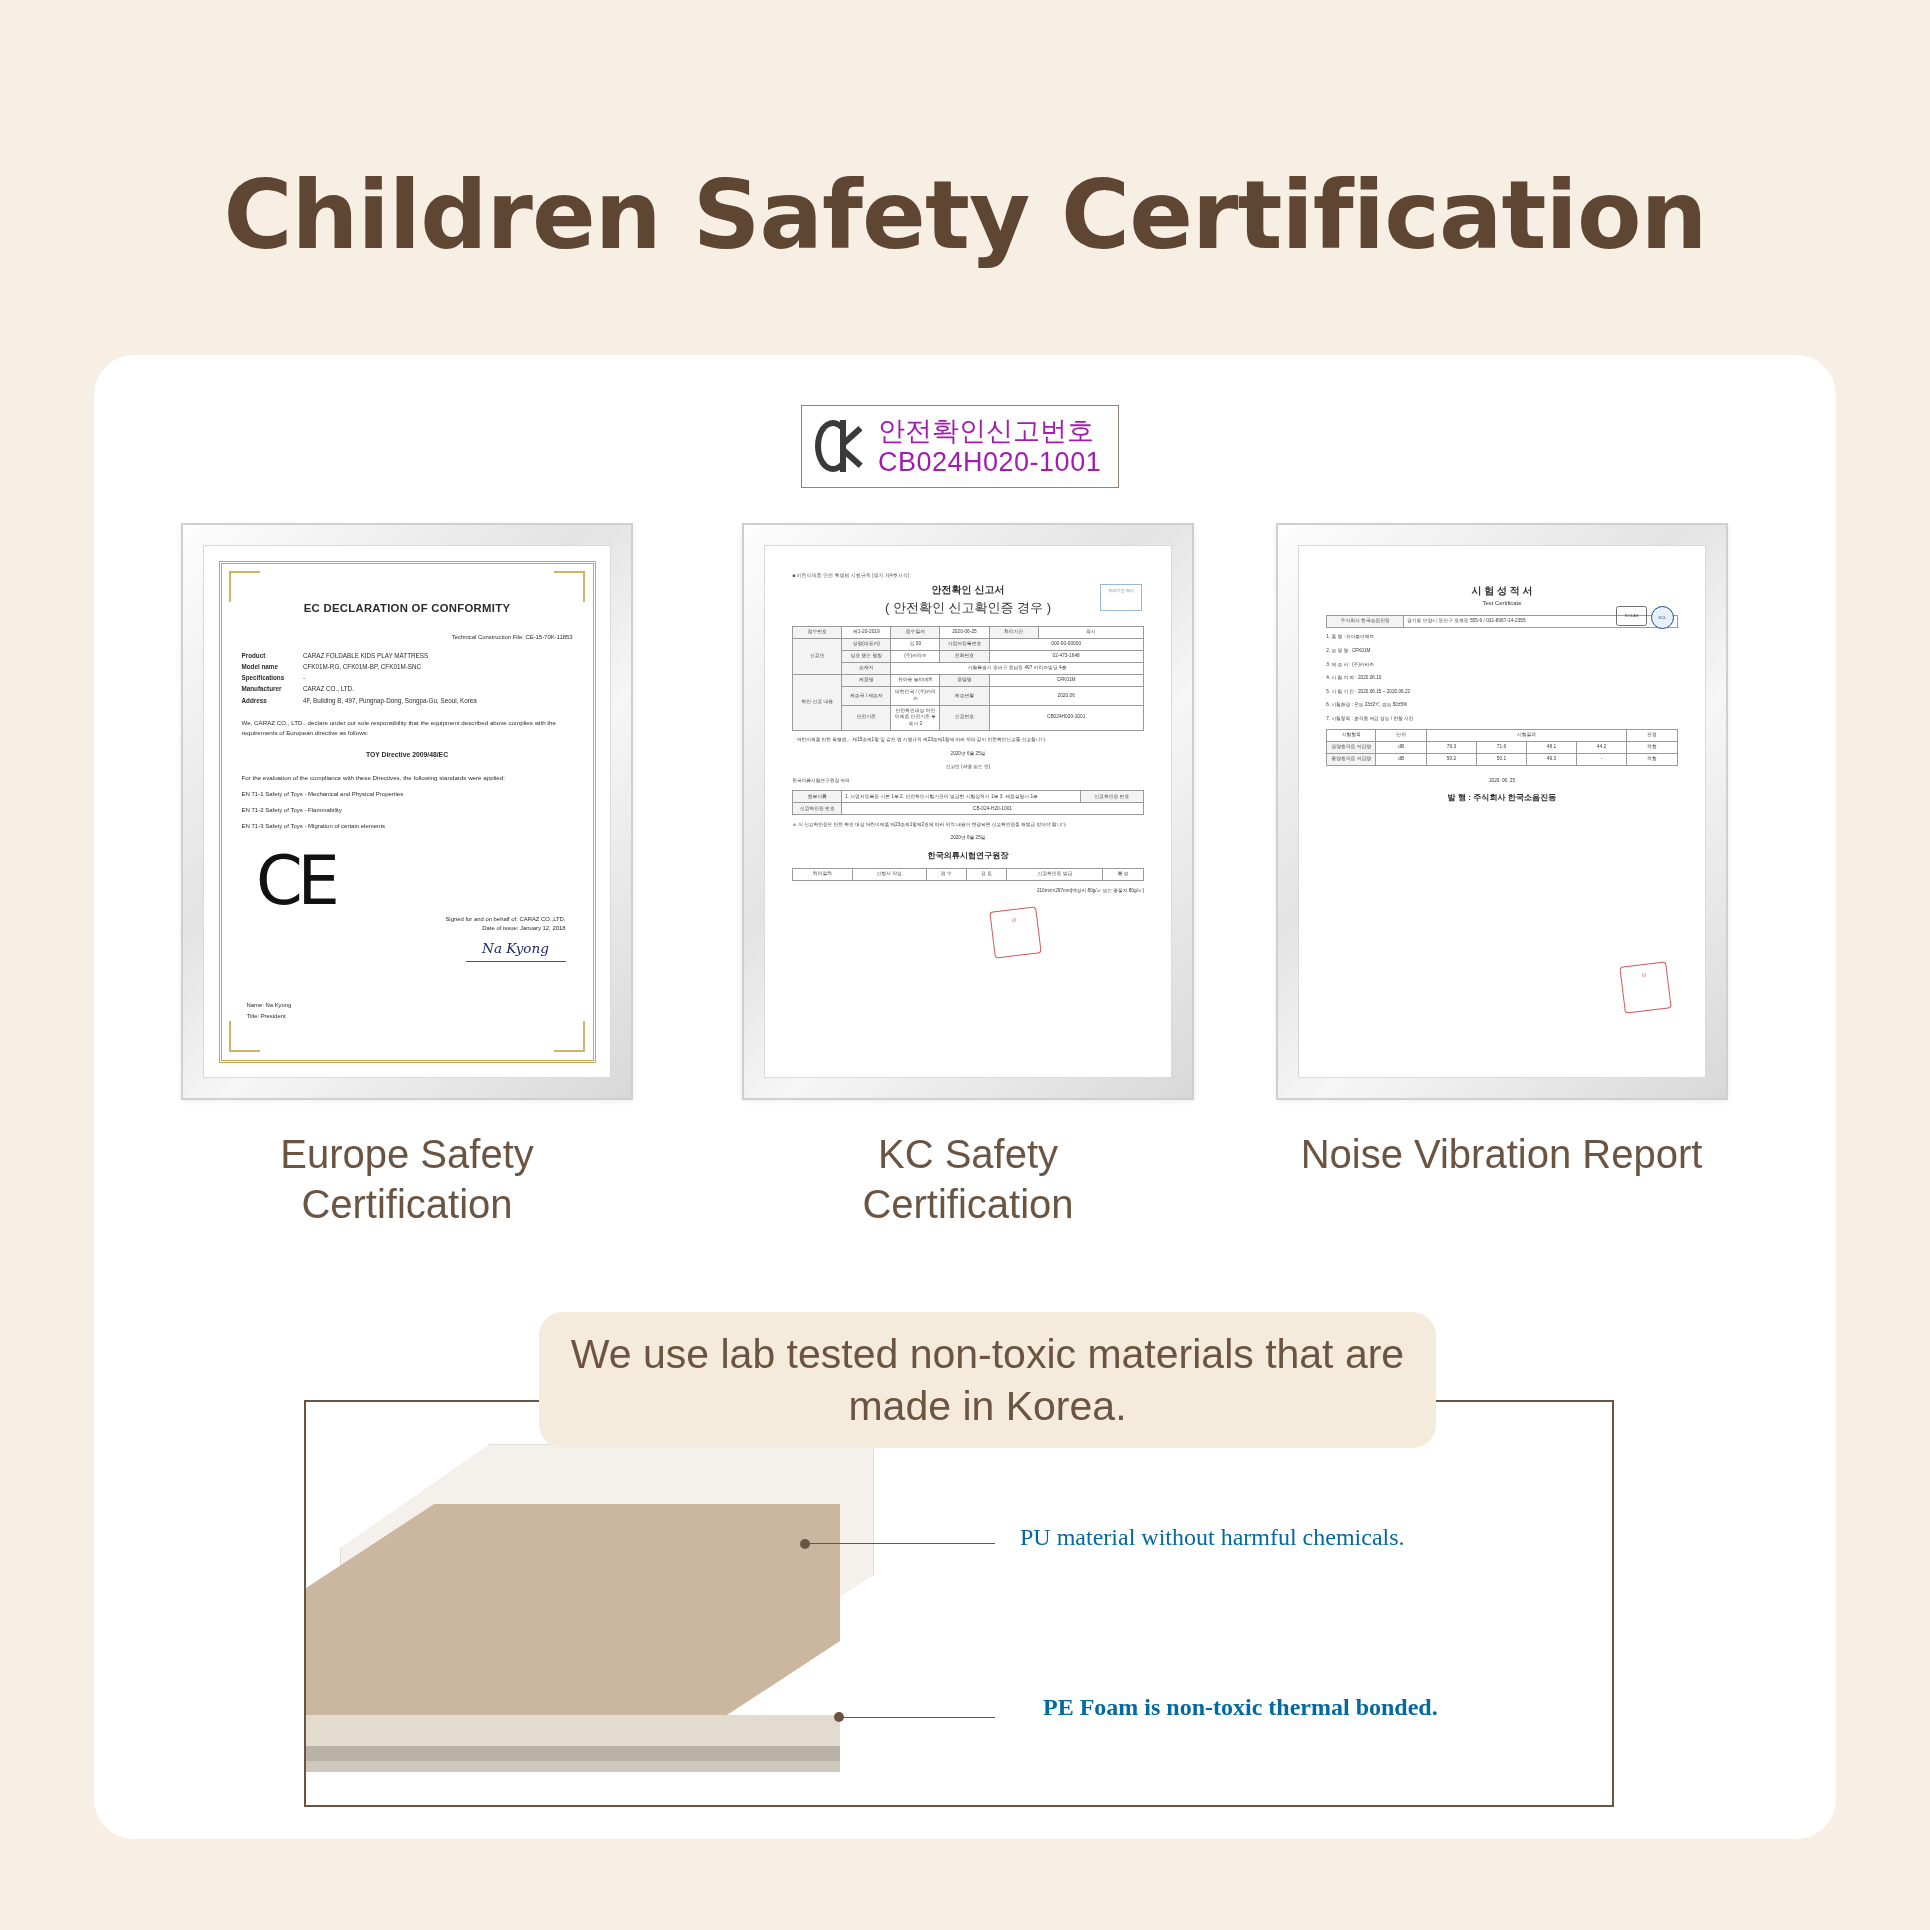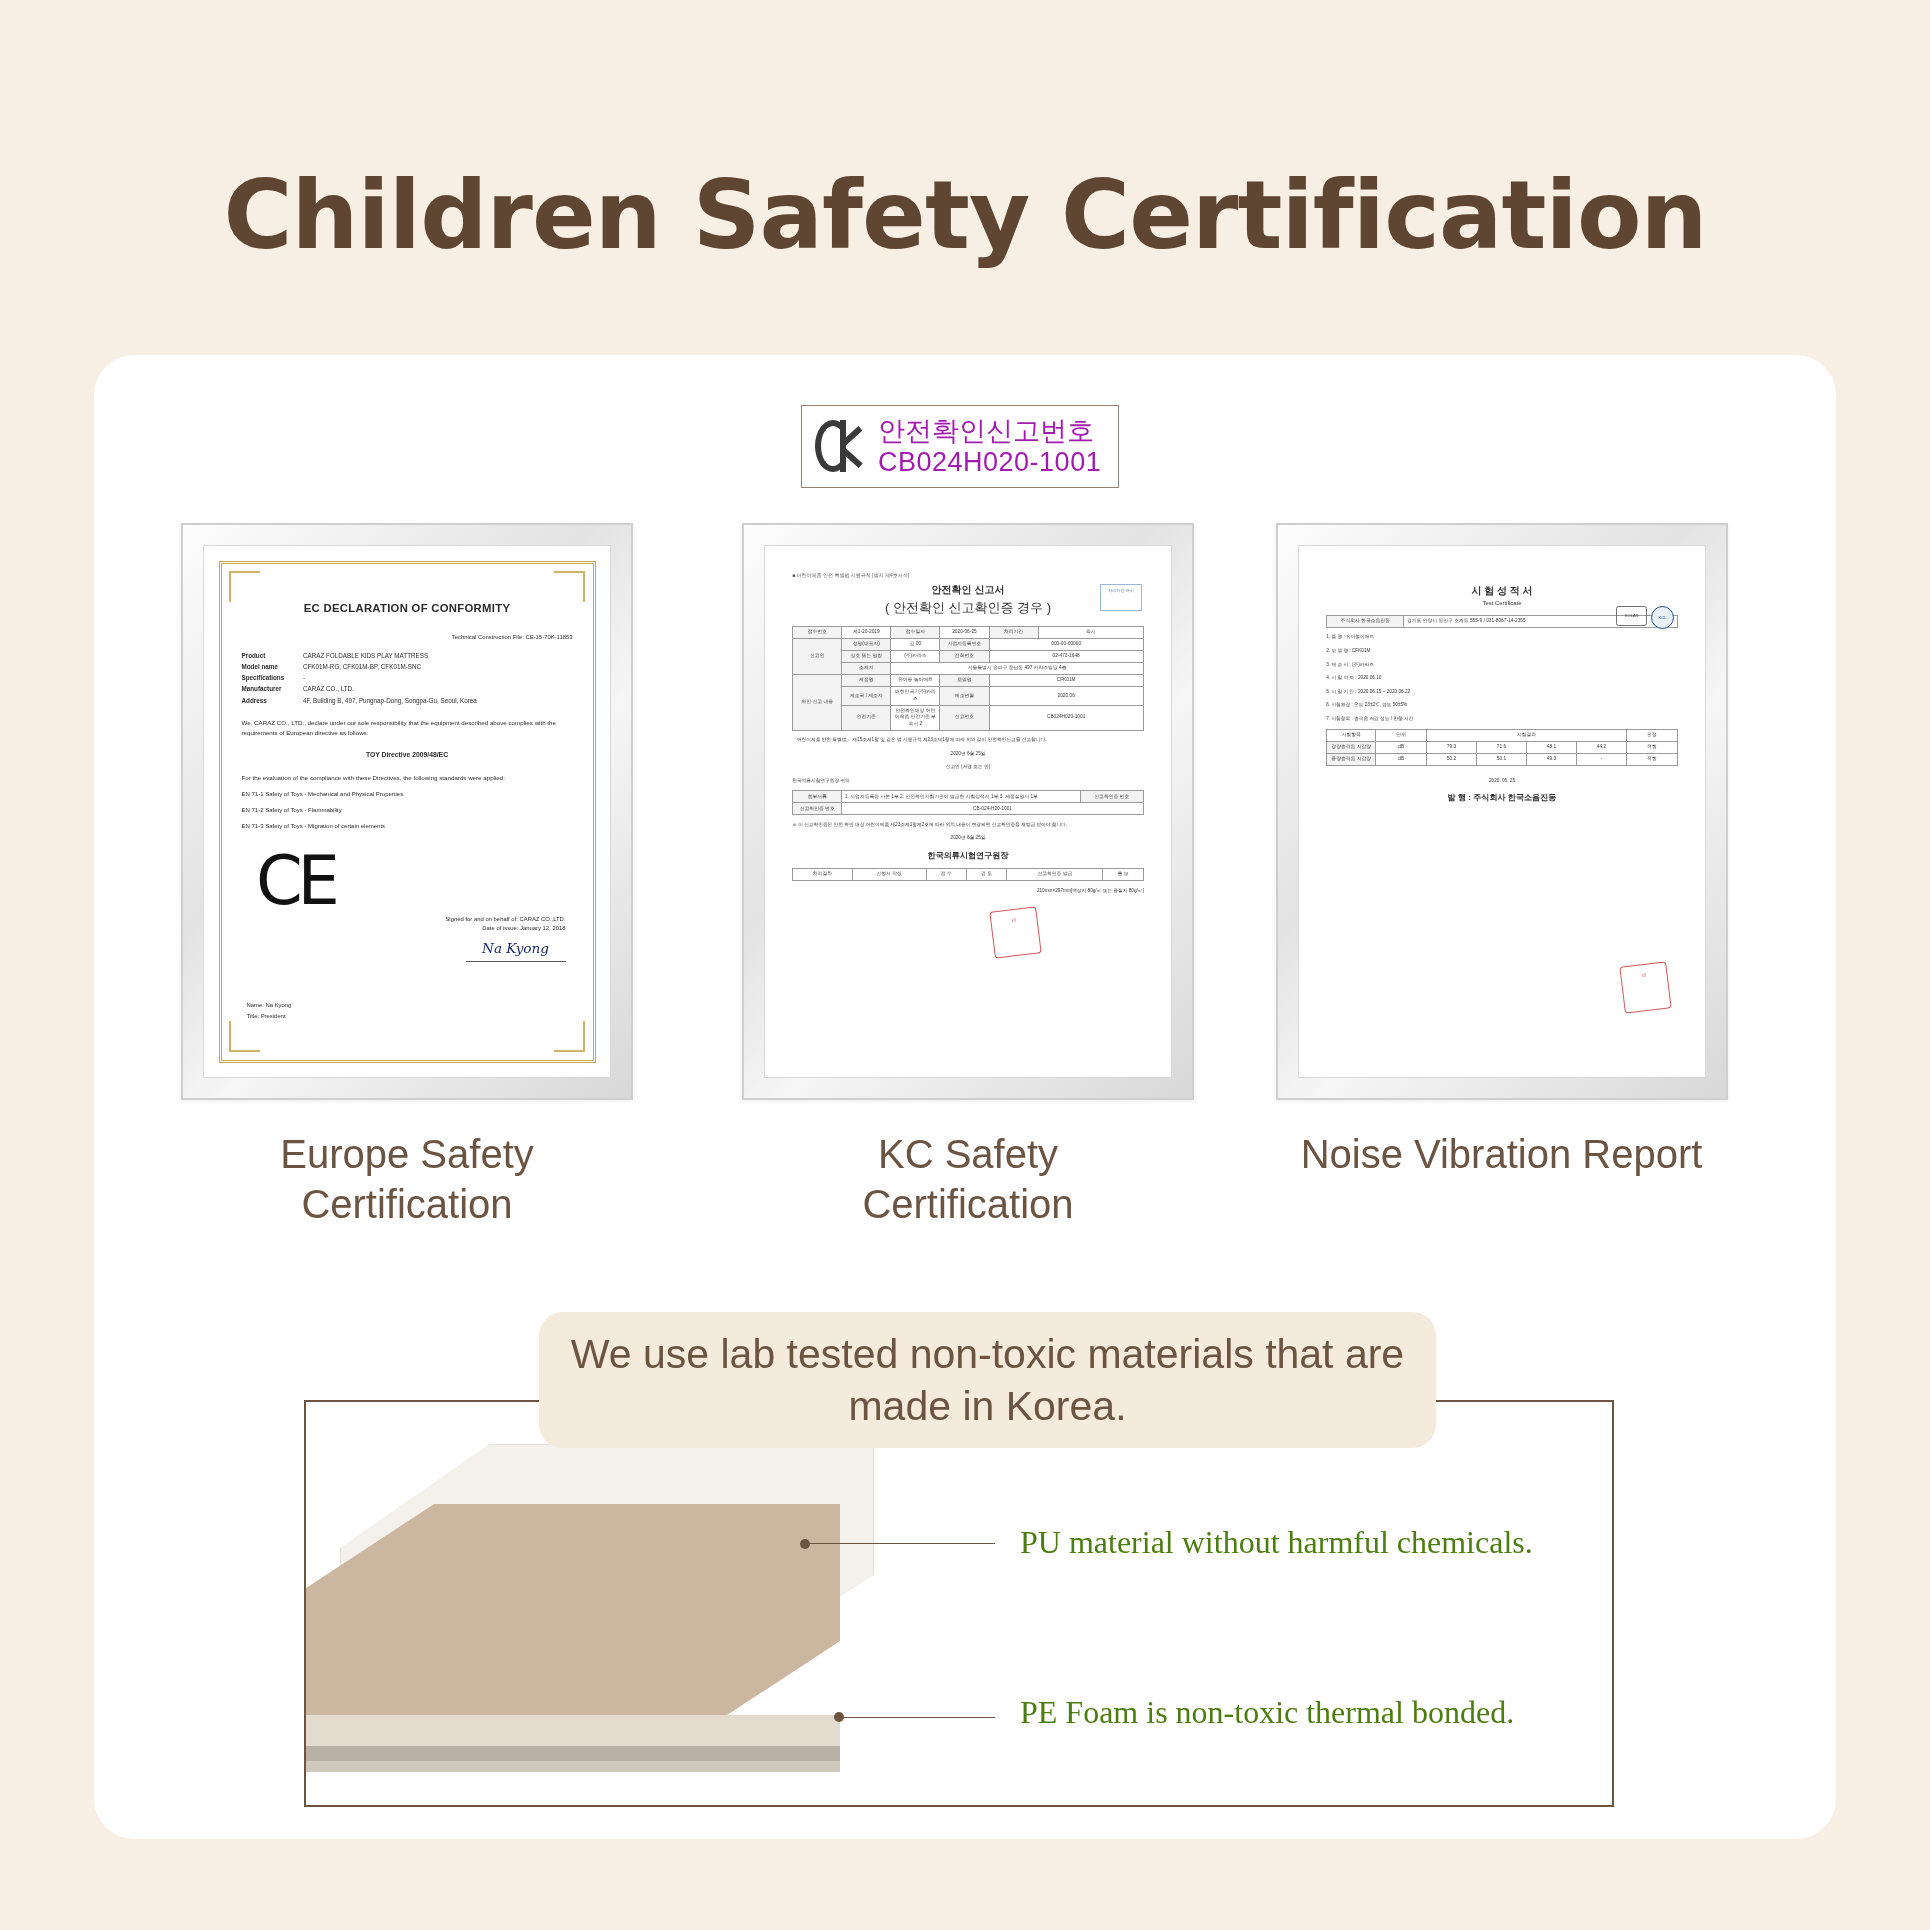--- a/index.html
+++ b/index.html
@@ -232,27 +232,27 @@
   }
 
   .lead { position: absolute; height: 0; border-top: 1.8px solid #6b5542; }
   .dot {
     position: absolute; width: 10px; height: 10px; border-radius: 50%;
     background: #6b5542;
   }
   .callout-text {
     position: absolute;
     font-family: "Liberation Serif", serif;
-    font-size: 32px;
-    color: #4d7c0f;
+    font-size: 24px;
+    color: #0369a1;
     line-height: 1.42;
     width: 543px;
   }
   #note1 { left: 1020px; top: 1520px; }
-  #note2 { left: 1020px; top: 1690px; }
+  #note2 { left: 1043px; top: 1690px; font-weight: bold; }
   #lead1 { left: 807px; top: 1543px; width: 188px; }
   #dot1  { left: 800px; top: 1539px; }
   #lead2 { left: 841px; top: 1717px; width: 154px; }
   #dot2  { left: 834px; top: 1712px; }
 </style>
 </head>
 <body>
 
 <div class="page">
 

